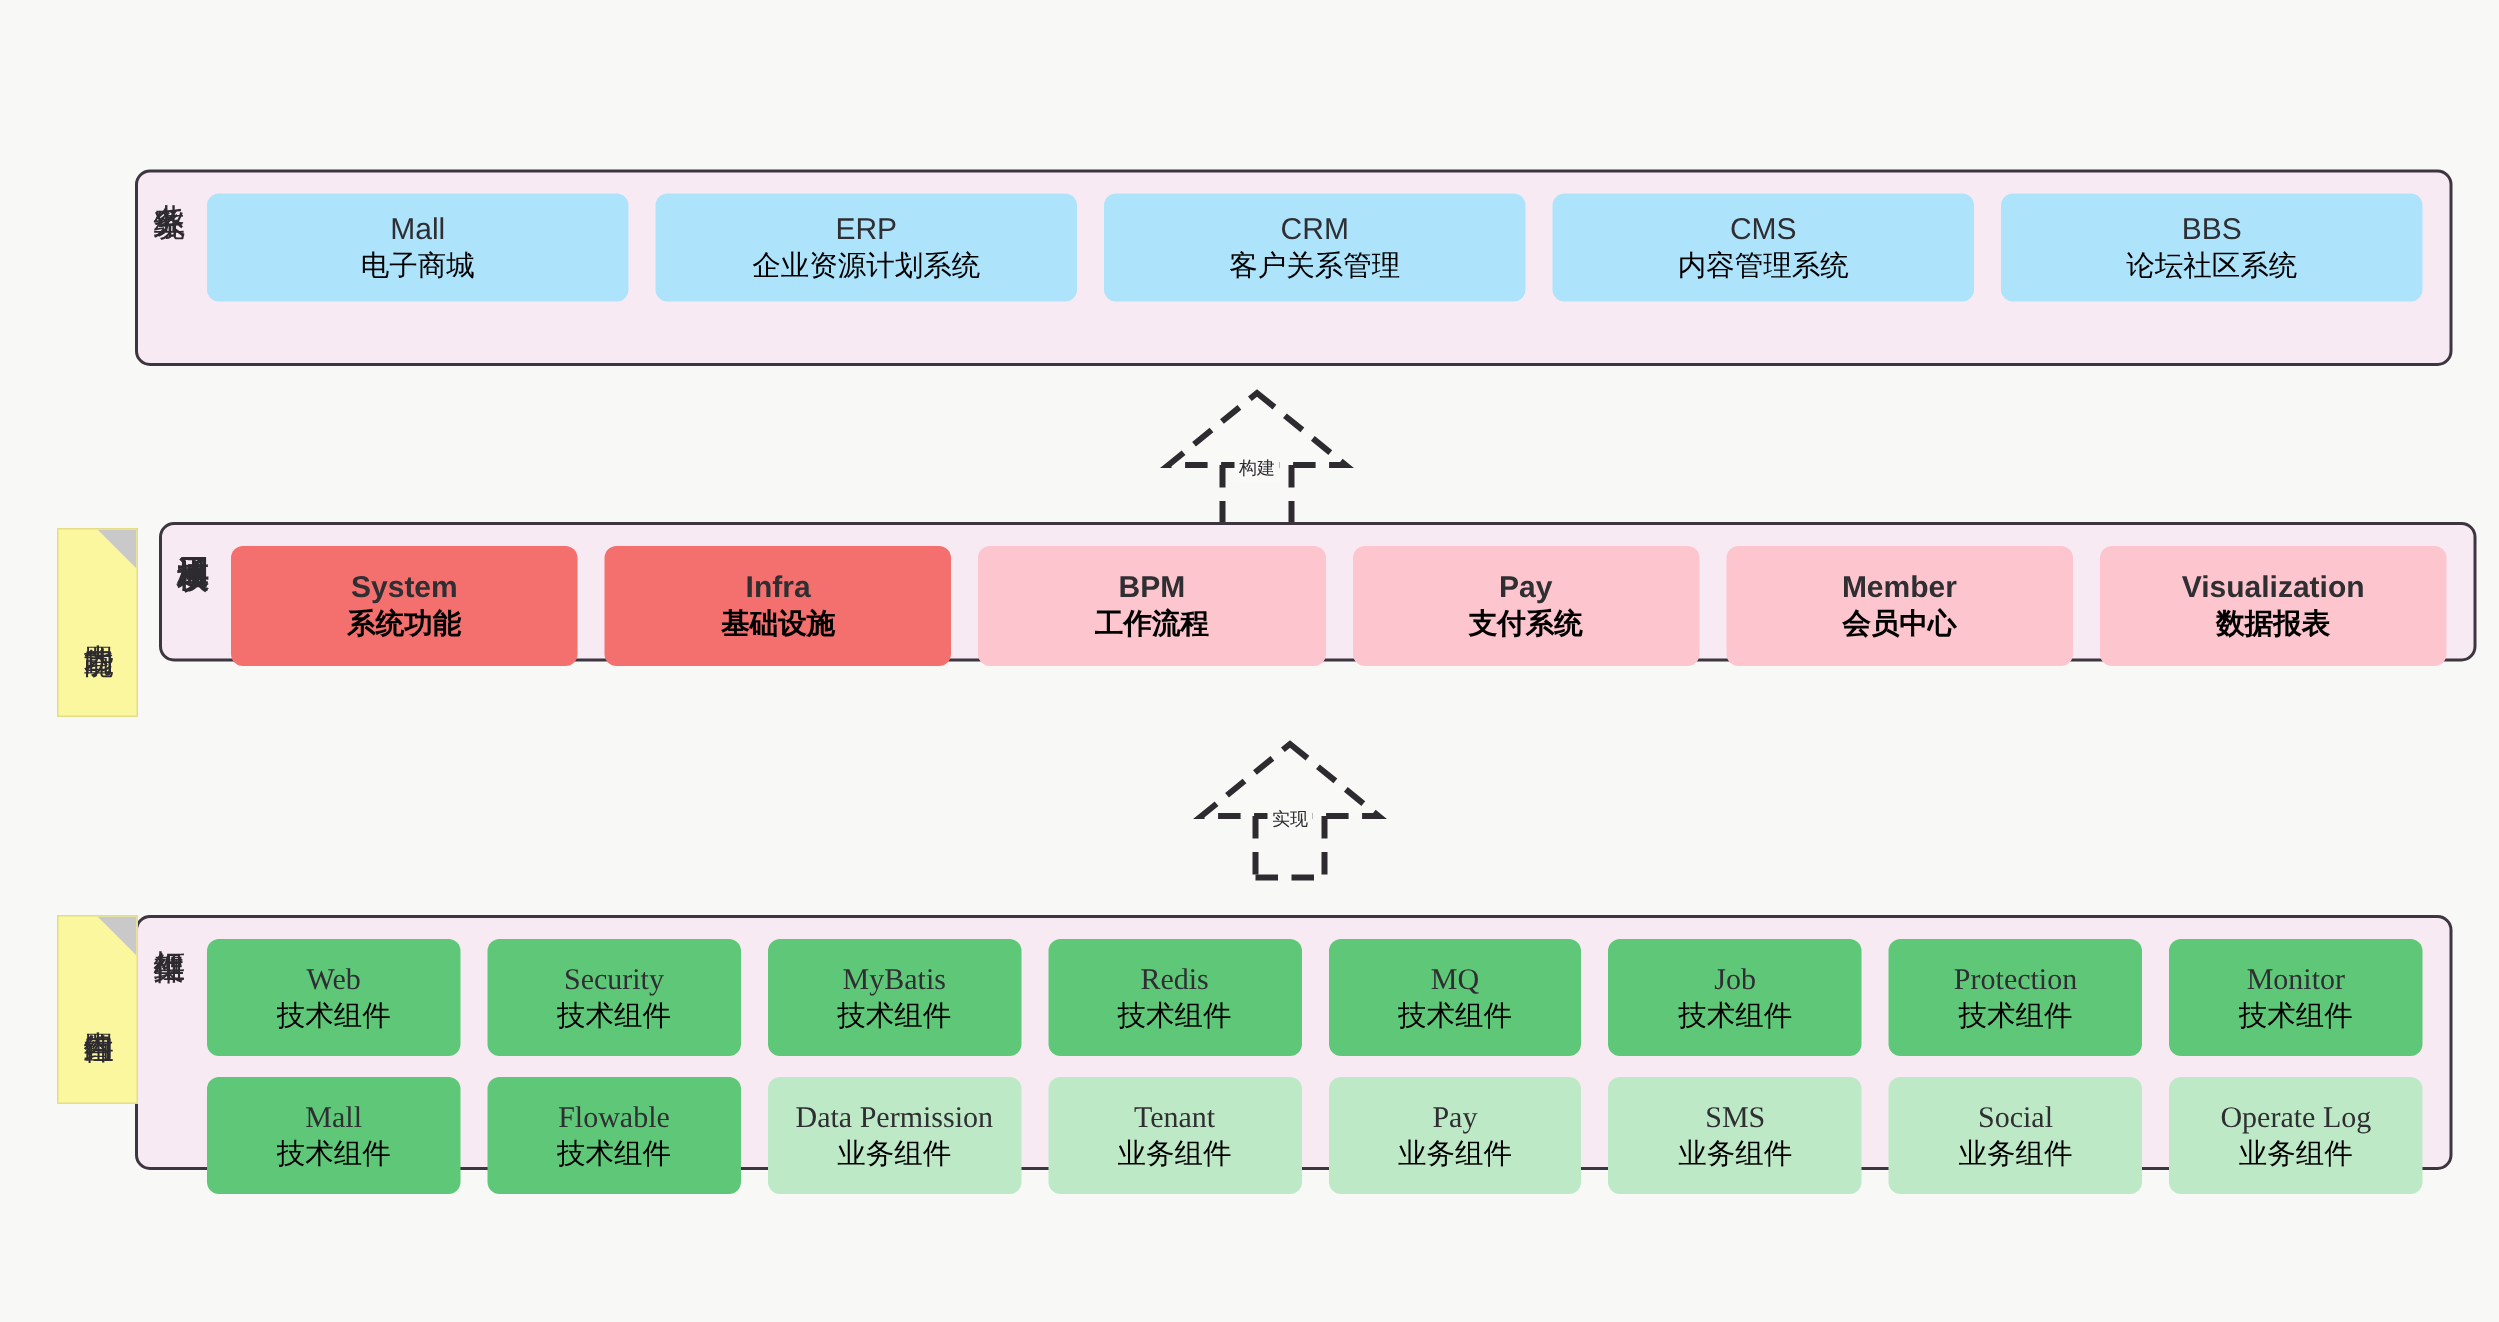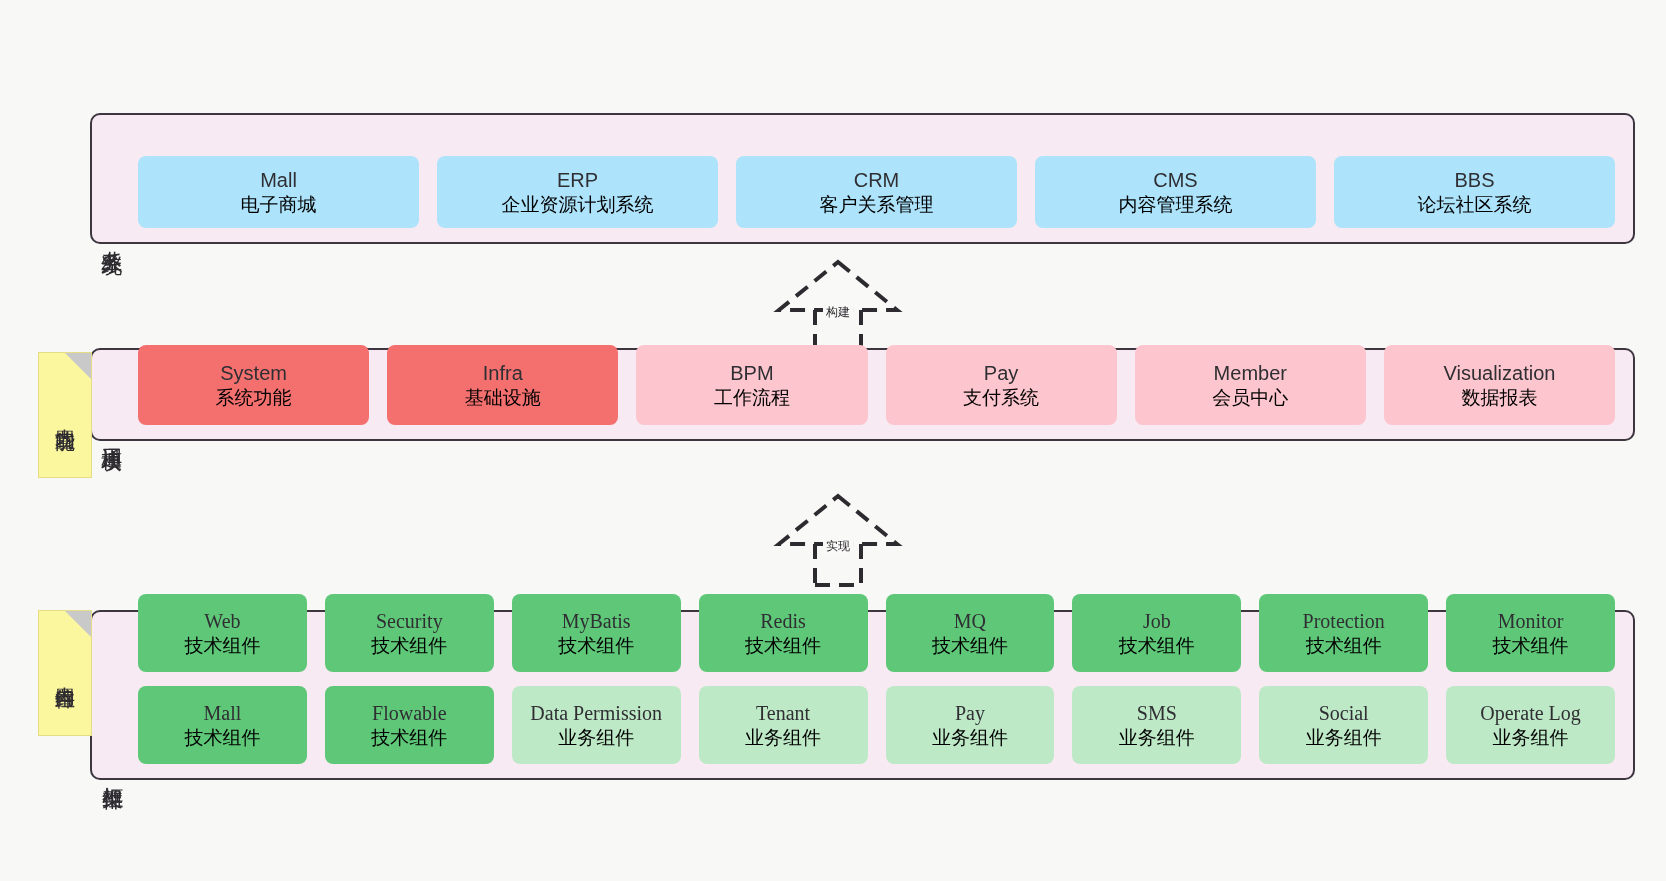--- a/index.html
+++ b/index.html
@@ -22,21 +22,21 @@
   }
 
   
   .layer {
     position: absolute;
     box-sizing: border-box;
     background: #f7eaf3;
     border: 2px solid #3d3640;
     border-radius: 10px;
     display: flex;
-    align-items: flex-end;
+    align-items: flex-start;
   }
   .layer-title {
     flex: 0 0 auto;
     width: 40px;
     display: flex;
     align-items: center;
     justify-content: center;
     font-size: 21px;
     line-height: 1.12;
     color: #2e2b30;
@@ -91,21 +91,21 @@
   .node.green { background: #5fc878; }
   .node.lgreen{ background: #bee9c6; }
 
   
   #layer-business {
     left: 90px;  top: 113px;  width: 1545px; height: 131px;
   }
   #layer-business .node { height: 72px; }
 
   #layer-modules {
-    left: 90px;  top: 348px;  width: 1545px; height: 93px;
+    left: 106px;  top: 348px;  width: 1545px; height: 93px; font-weight: bold;
   }
   #layer-modules .node { height: 80px; }
 
   #layer-framework {
     left: 90px;  top: 610px;  width: 1545px; height: 170px; font-family: Liberation Serif, serif;
   }
   #layer-framework .node { height: 78px; }
 
   
   .sticky {
@@ -150,21 +150,21 @@
     top: 46px;
     transform: translateX(-50%);
     background: #f9f9f7;
     padding: 0 3px;
     font-size: 12px;
     color: #2e2b30;
     white-space: nowrap;
     user-select: none;
   }
   #connector-build     { left: 758px; top: 258px; }
-  #connector-implement { left: 758px; top: 492px; }
+  #connector-implement { left: 780px; top: 492px; }
 </style>
 </head>
 <body>
 
 <div class="canvas">
 
   <div class="layer" id="layer-business">
     <div class="layer-title">业务系统</div>
     <div class="layer-body">
       <div class="row">

